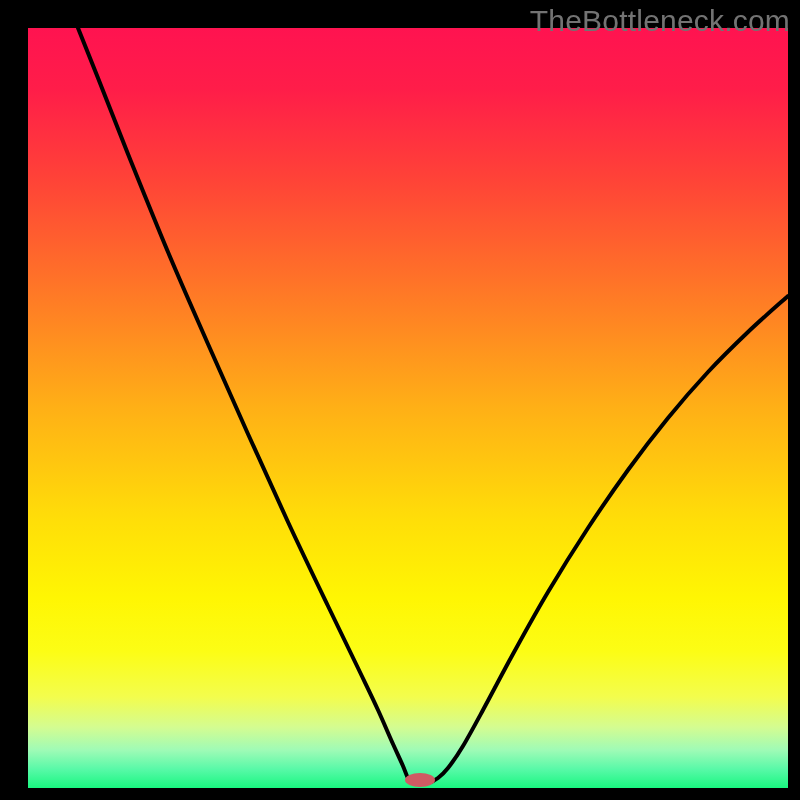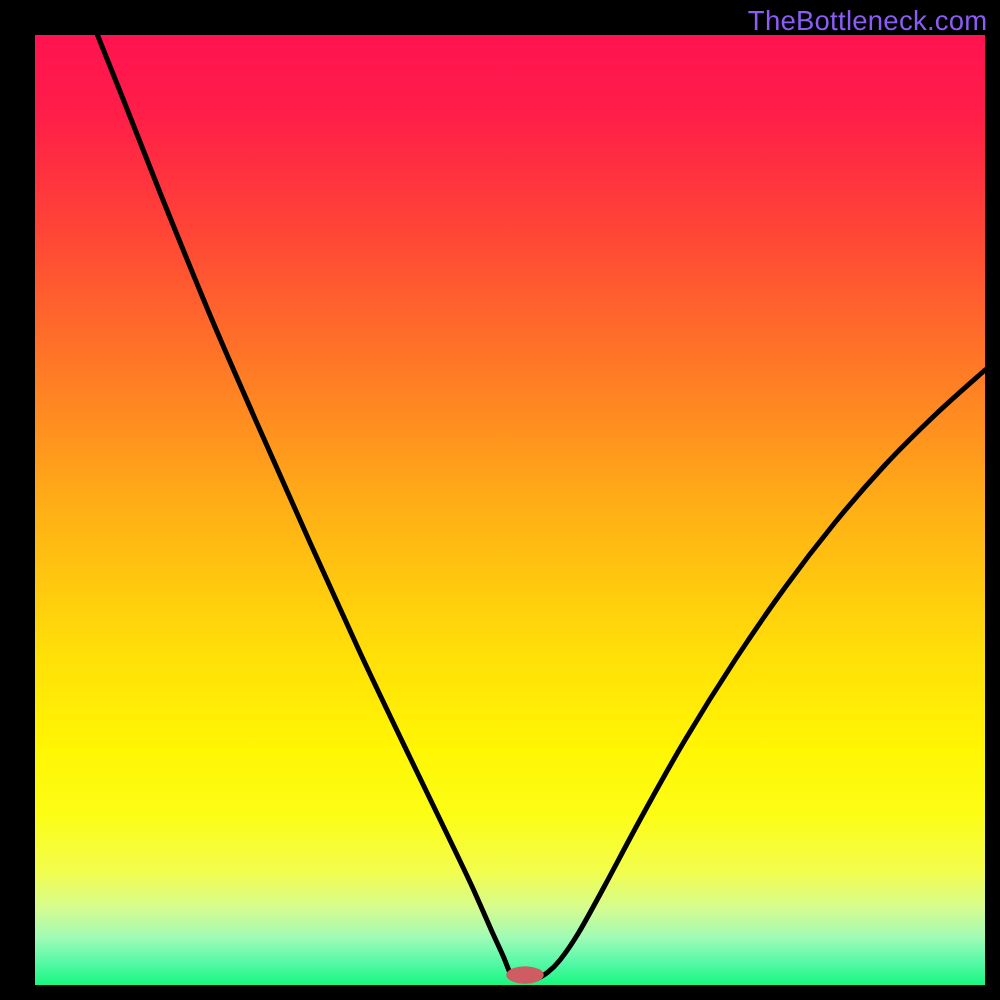--- a/index.html
+++ b/index.html
@@ -14,22 +14,22 @@
   .frame {
     position: relative;
     width: 800px;
     height: 800px;
     background: #000;
   }
   .watermark {
     position: absolute;
     top: 4px;
     right: 10px;
-    color: #8b5cf6;
-    font-size: 22px;
+    color: #737373;
+    font-size: 30px;
     font-weight: 500;
     z-index: 10;
     letter-spacing: 0.2px;
   }
   .plot-area {
     position: absolute;
     left: 28px;
     top: 28px;
     width: 760px;
     height: 760px;

